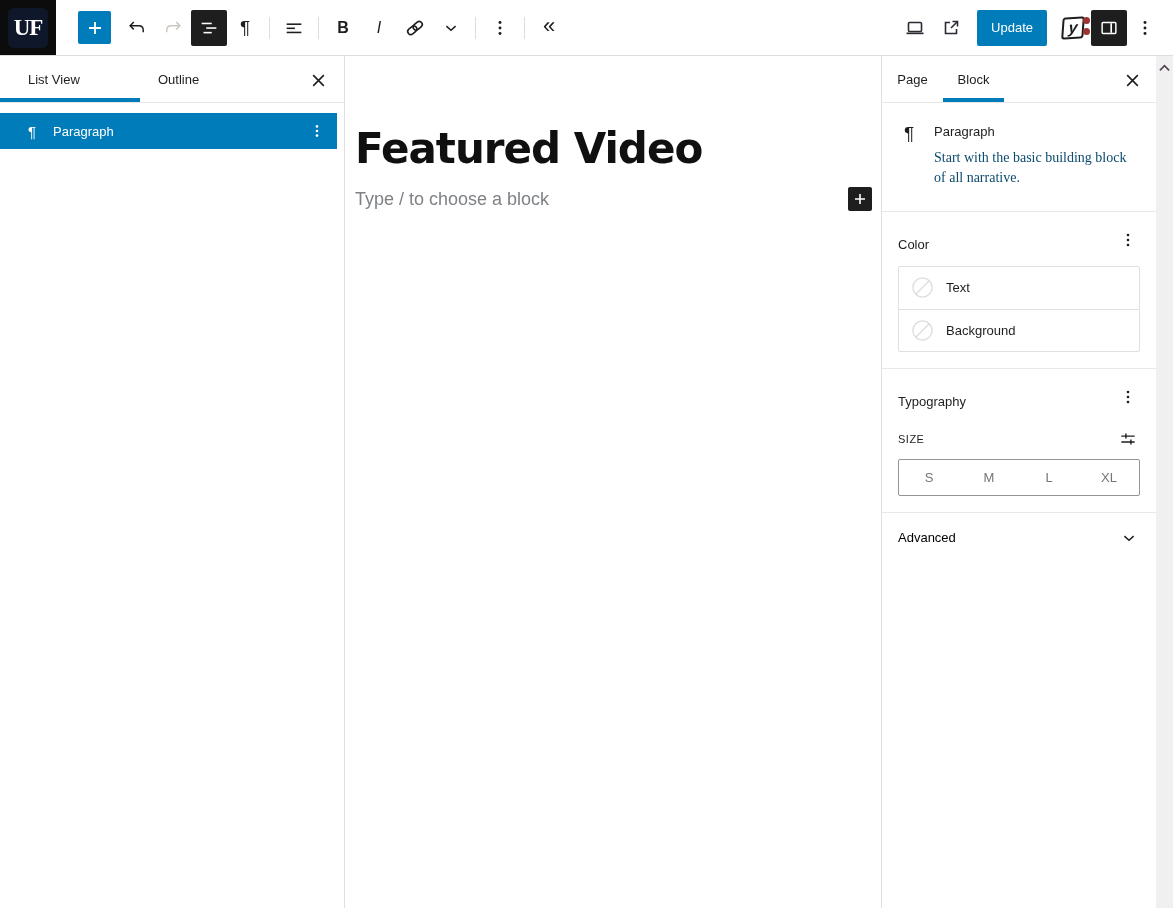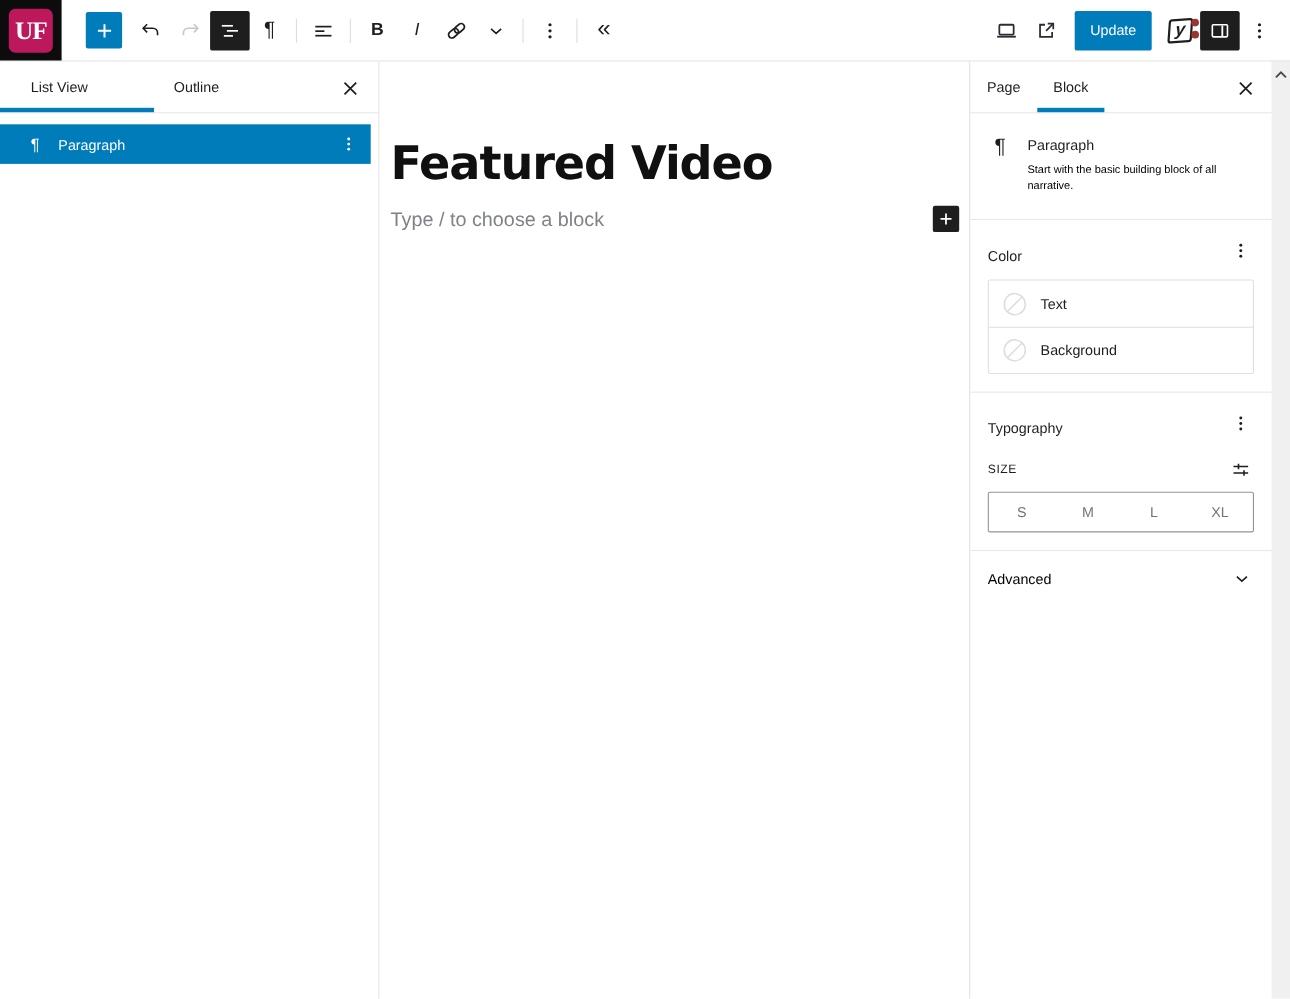--- a/index.html
+++ b/index.html
@@ -6,21 +6,21 @@
   html,body { width:1173px; height:908px; background:#fff; overflow:hidden;
               font-family:"Liberation Sans", sans-serif; color:#1e1e1e; }
 
   .app { width:1173px; height:908px; display:flex; flex-direction:column; }
 
   
   .topbar { height:56px; flex:0 0 56px; display:flex; align-items:center;
             border-bottom:1px solid #ddd; background:#fff; }
   .logo-square { width:56px; height:55px; background:#0c0c0c; display:flex;
                  align-items:center; justify-content:center; flex:0 0 56px; cursor:pointer;}
-  .logo-badge { width:40px; height:40px; background:#be185d; border-radius:6px;
+  .logo-badge { width:40px; height:40px; background:#0f172a; border-radius:6px;
                 display:flex; align-items:center; justify-content:center;
                 color:#fff; font-family:"Liberation Serif", serif; font-weight:bold;
                 font-size:23px; letter-spacing:-1px; }
   .tb-btn { width:36px; height:36px; display:flex; align-items:center; justify-content:center;
             background:transparent; border:none; border-radius:2px; cursor:pointer;
             color:#1e1e1e; font-size:16px; }
   .tb-btn.active-dark { background:#1e1e1e; color:#fff; }
   .tb-btn.disabled { color:#cbc5bf; cursor:default; }
   .tb-sep { width:1px; height:22px; background:#ddd; margin:0 6px; }
   .bold-glyph { font-weight:700; font-size:16px; }
@@ -81,21 +81,21 @@
             font-size:13px; background:none; border:none; cursor:pointer; color:#1e1e1e;
             position:relative; }
   .sb-tab.active::after { content:""; position:absolute; left:0; bottom:0; width:100%;
             height:4px; background:#007cba; }
   .sb-close { position:absolute; right:12px; top:12px; width:24px; height:24px; background:none;
               border:none; cursor:pointer; display:flex; align-items:center; justify-content:center; }
   .block-card { padding:20px 16px 22px 16px; border-bottom:1px solid #e8e8e8; display:flex; }
   .block-card .cglyph { width:36px; flex:0 0 36px; font-size:19px; padding-left:6px; }
   .block-card .ctext { padding-right:2px; }
   .block-card .cname { font-size:13px; margin-top:1px; }
-  .block-card .cdesc { font-size:10px; line-height:1.45; margin-top:9px; color:#000000; }
+  .block-card .cdesc { font-size:14px; line-height:1.45; margin-top:9px; color:#0c4a6e;font-family:Liberation Serif, serif; }
 
   .sb-section { padding:16px; }
   .sb-section-head { display:flex; align-items:flex-end; justify-content:space-between; }
   .sb-section-title { font-size:13px; font-weight:500; }
   .kebab-btn { background:none; border:none; cursor:pointer; display:flex; padding:2px; }
 
   .color-box { margin-top:14px; border:1px solid #e0e0e0; border-radius:2px; }
   .color-row { height:42px; display:flex; align-items:center; padding-left:12px; gap:12px;
                cursor:pointer; background:none; border:none; width:100%; }
   .color-row + .color-row { border-top:1px solid #e0e0e0; }

